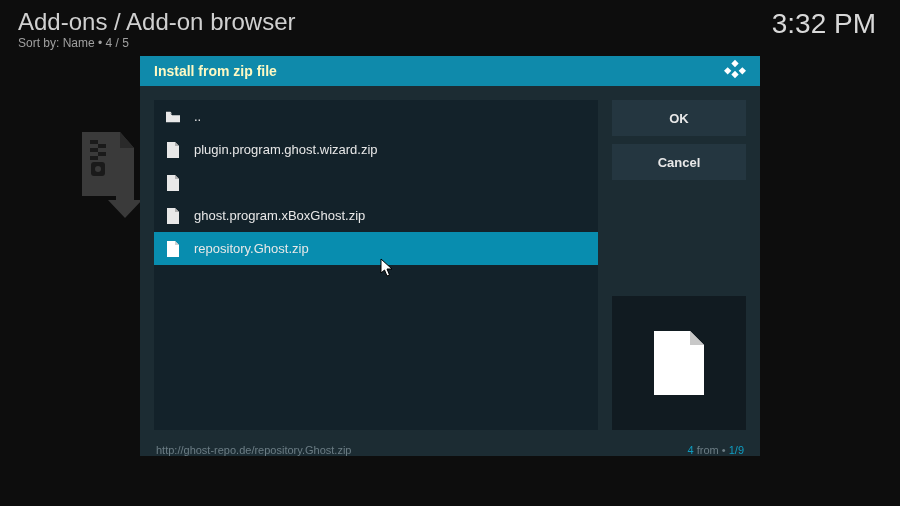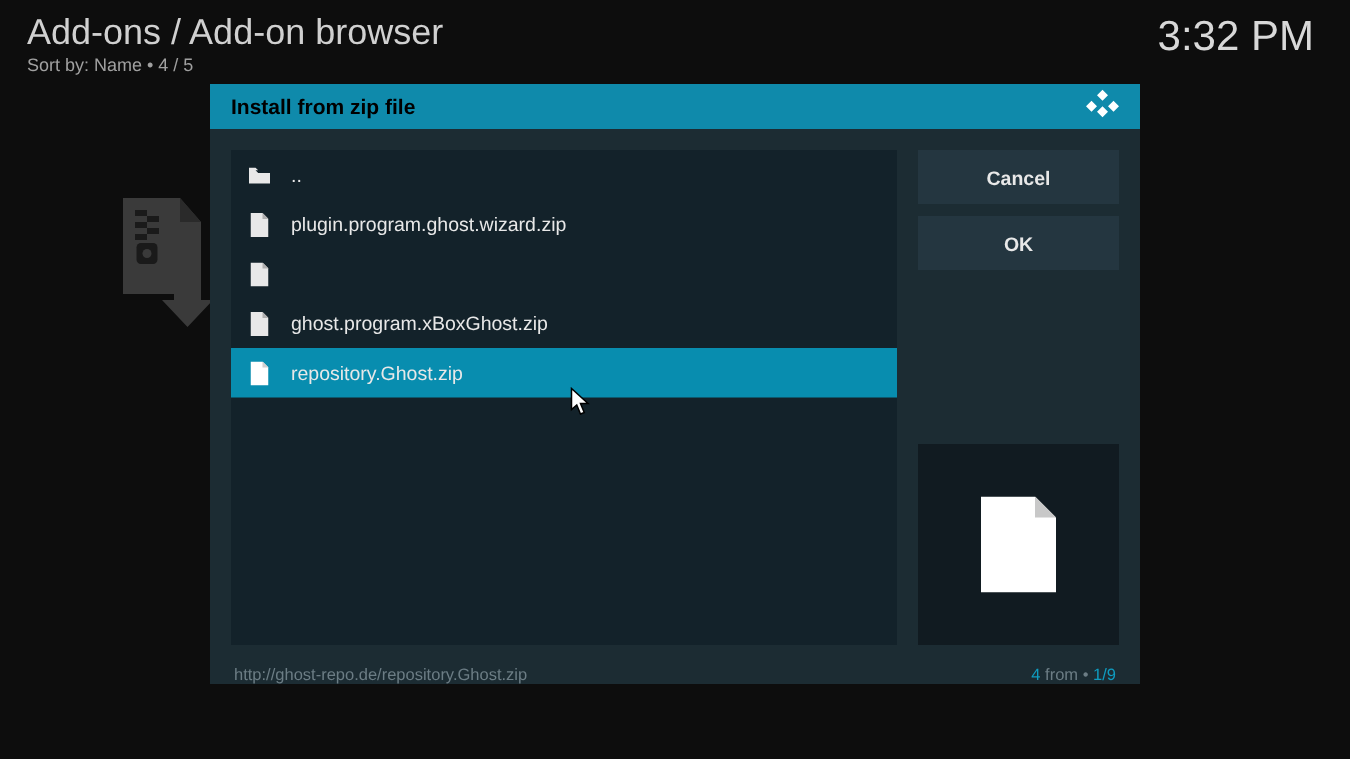--- a/index.html
+++ b/index.html
@@ -54,21 +54,21 @@
     }
     .dialog-header {
       background: #0f8aab;
       height: 30px;
       display: flex;
       align-items: center;
       padding: 0 14px;
       justify-content: space-between;
     }
     .dialog-title {
-      color: #000000;
+      color: #fef9c3;
       font-size: 14px;
       font-weight: bold;
     }
     .dialog-body {
       flex: 1;
       display: flex;
       padding: 14px;
       gap: 14px;
     }
     .file-pane {
@@ -228,22 +228,22 @@
               <path d="M0 0 L8 0 L12 4 L12 16 L0 16 Z" fill="#ffffff"></path>
               <path d="M8 0 L8 4 L12 4 Z" fill="#d0d0d0"></path>
             </svg>
         </span>
         <span>repository.Ghost.zip</span>
       </div>
 
     </div>
 
     <div class="right-pane">
+      <div class="btn">OK</div>
       <div class="btn">Cancel</div>
-      <div class="btn">OK</div>
       <div class="preview-box">
         <svg width="50" height="64" viewBox="0 0 50 64">
           <path d="M0 0 L36 0 L50 14 L50 64 L0 64 Z" fill="#ffffff"></path>
           <path d="M36 0 L36 14 L50 14 Z" fill="#c8c8c8"></path>
         </svg>
       </div>
     </div>
   </div>
 
   <div class="dialog-footer">

